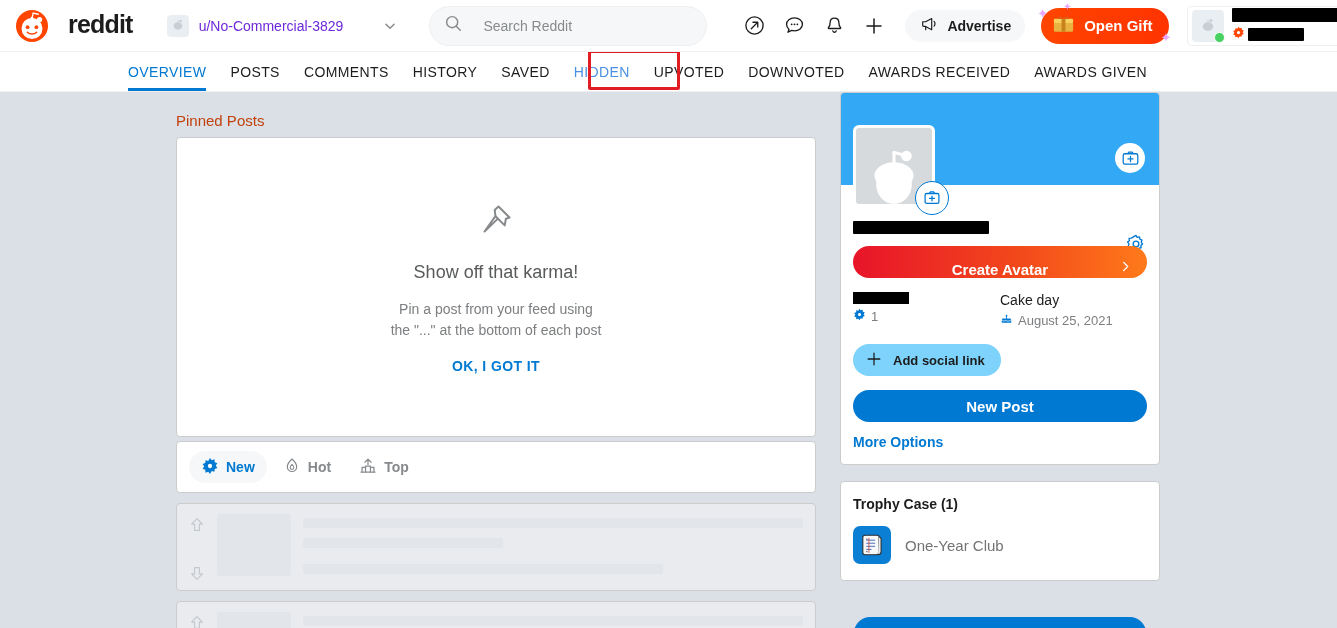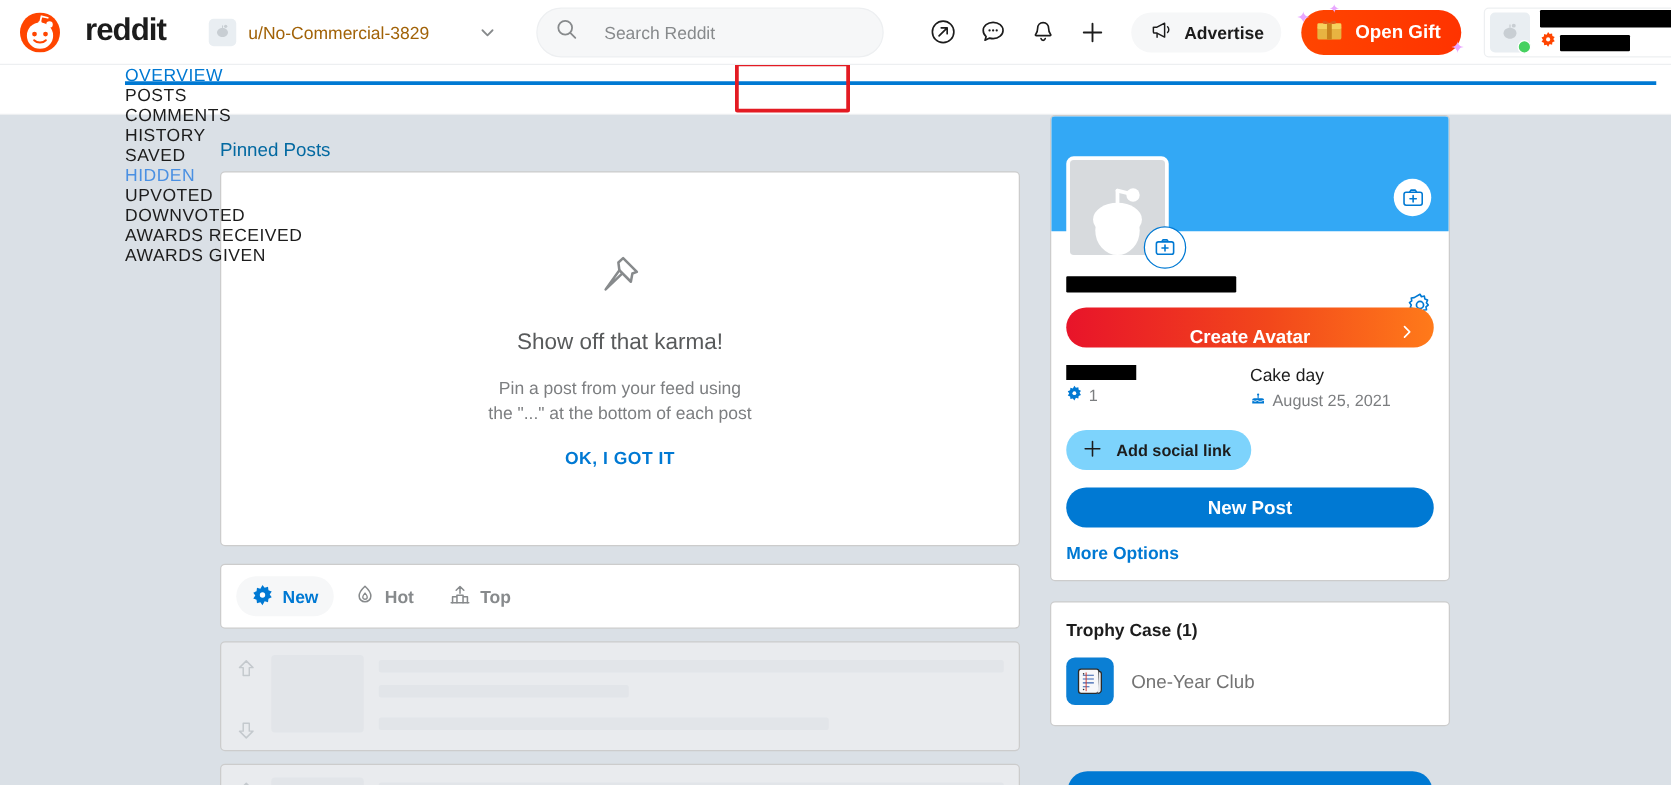--- a/index.html
+++ b/index.html
@@ -31,21 +31,21 @@
   .user-switcher {
     display: flex; align-items: center; gap: 10px;
     height: 36px; margin-left: 26px; padding: 0 8px;
     border-radius: 4px; cursor: pointer; flex-shrink: 0;
   }
   .switch-av {
     width: 22px; height: 22px; border-radius: 4px;
     background: #e9eef2; display: flex; align-items: center;
     justify-content: center; flex-shrink: 0;
   }
-  .switch-name { font-size: 14px; color: #a16207; white-space: nowrap; }
+  .switch-name { font-size: 14px; color: #6d28d9; white-space: nowrap; }
   .chev { width: 18px; height: 18px; color: #878a8c; margin-left: 28px; }
 
   .searchbox {
     margin-left: 22px; width: 278px; height: 40px;
     background: #f6f7f8; border: 1px solid #edeff1;
     border-radius: 20px; display: flex; align-items: center;
     padding: 0 14px; gap: 20px; cursor: text; flex-shrink: 0;
   }
   .search-ph { font-size: 14px; color: #878a8c; }
 
@@ -91,21 +91,21 @@
   .acct-txt { display: flex; flex-direction: column; gap: 3px; }
   .redact { background: #000; border-radius: 1px; display: block; }
   .acct-karma-row { display: flex; align-items: center; gap: 3px; }
 
   
   .tabnav {
     position: absolute; top: 52px; left: 0;
     width: 1337px; height: 40px;
     background: #fff; border-bottom: 1px solid #edeff1;
     display: flex; align-items: stretch;
-    padding-left: 88px; z-index: 20; flex-direction: column;
+    padding-left: 116px; z-index: 20;
   }
   .tab {
     position: relative; display: flex; align-items: center;
     padding: 0 12px; font-size: 14px; font-weight: 500;
     letter-spacing: 0.4px; color: #1c1c1c; cursor: pointer;
     white-space: nowrap;
   }
   .tab.active { color: #0079d3; }
   .tab.active::after {
     content: ""; position: absolute; left: 12px; right: 12px; bottom: 0;
@@ -119,21 +119,21 @@
     pointer-events: none; z-index: 25;
   }
 
   
   .page { position: absolute; top: 92px; left: 0; width: 1337px; height: 536px; background: #dae0e6; }
 
   .col-main { position: absolute; left: 176px; top: 0; width: 640px; }
   .col-side { position: absolute; left: 840px; top: 0; width: 320px; }
 
   .section-title {
-    font-size: 15px; font-weight: 500; color: #0369a1;
+    font-size: 15px; font-weight: 500; color: #c2410c;
     padding: 20px 0 8px 0;
   }
 
   .card { background: #fff; border: 1px solid #ccc; border-radius: 4px; }
 
   
   .pinned-card {
     height: 300px; display: flex; flex-direction: column;
     align-items: center; justify-content: center; text-align: center;
     padding: 0 26px;
@@ -141,21 +141,21 @@
   .pin-icon { color: #878a8c; margin-bottom: 18px; }
   .pin-title { font-size: 18px; font-weight: 500; color: #585a5b; margin-bottom: 16px; }
   .pin-sub { font-size: 14px; color: #7c7e80; line-height: 1.45; max-width: 260px; }
   .pin-cta {
     margin-top: 18px; font-size: 14px; font-weight: bold;
     color: #0079d3; letter-spacing: 0.4px; cursor: pointer;
   }
 
   
   .sortbar {
-    margin-top: 14px; height: 52px; display: flex;
+    margin-top: 4px; height: 52px; display: flex;
     align-items: center; padding: 0 12px; gap: 4px;
   }
   .sort-item {
     display: flex; align-items: center; gap: 7px;
     height: 32px; padding: 0 12px; border-radius: 16px;
     font-size: 14px; font-weight: bold; color: #878a8c; cursor: pointer;
   }
   .sort-item.active { background: #f6f7f8; color: #0079d3; }
 
   

